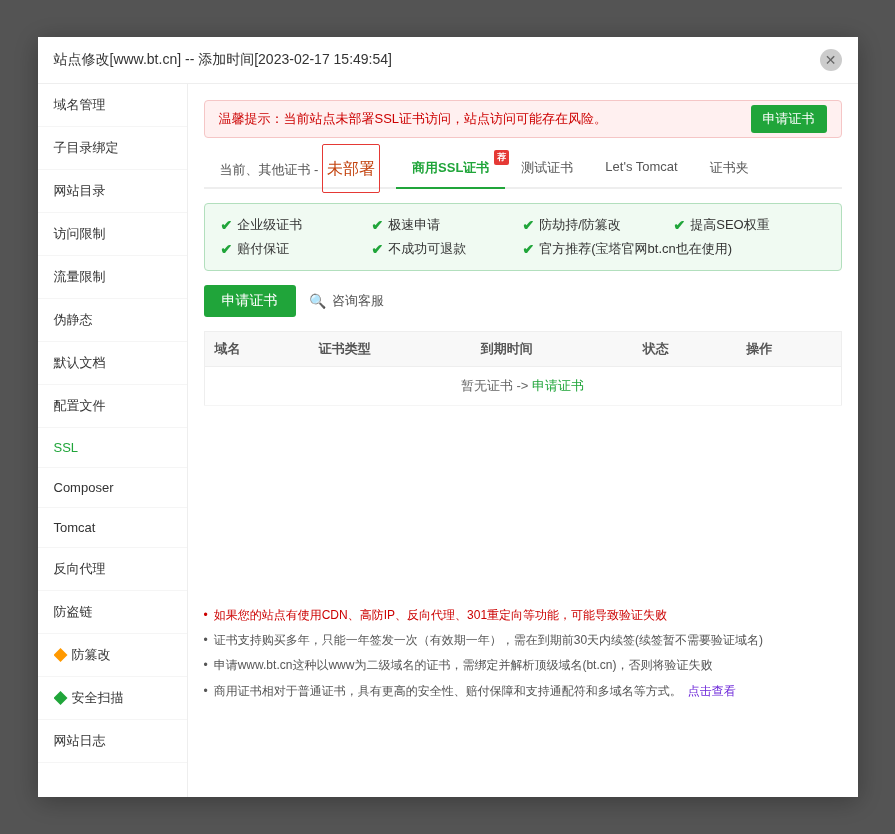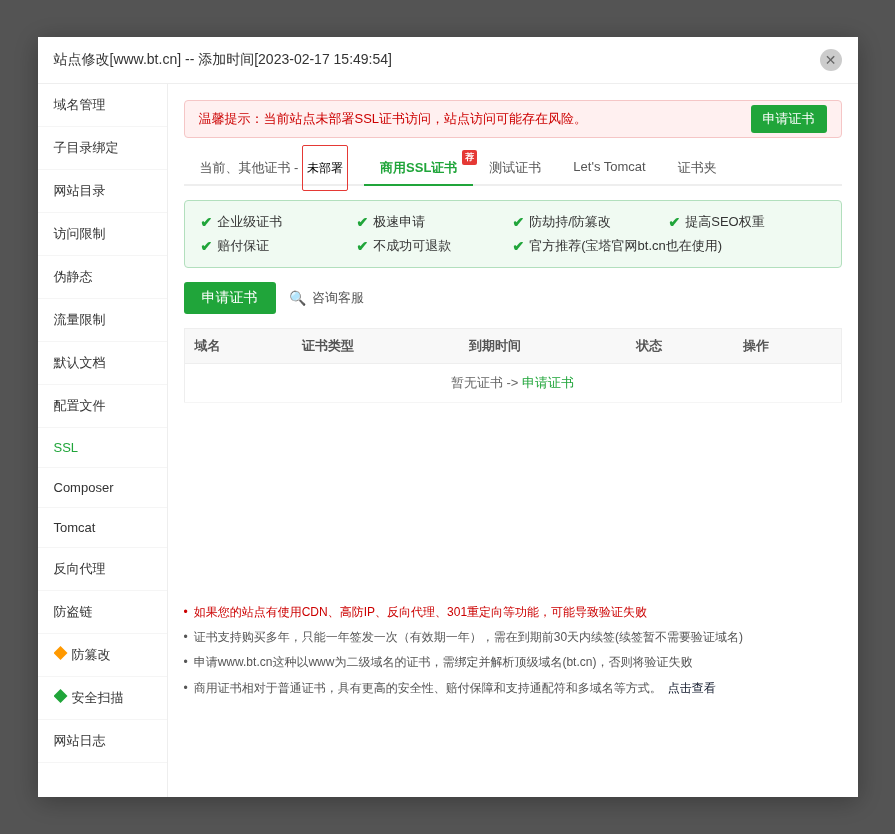--- a/index.html
+++ b/index.html
@@ -51,35 +51,36 @@
       justify-content: center;
       font-size: 14px;
       color: #666;
     }
     .modal-body {
       display: flex;
       flex: 1;
     }
     
     .sidebar {
-      width: 130px;
+      width: 150px;
       border-right: 1px solid #eee;
       flex-shrink: 0;
     }
     .sidebar-item {
       padding: 12px 16px;
       cursor: pointer;
       color: #333;
       font-size: 13px;
       border-bottom: 1px solid #f5f5f5;
       user-select: none;
     }
     .sidebar-item.active { color: #20a53a; font-weight: normal; }
     .sidebar-item.with-icon {
       display: flex;
+      align-items: center;
       gap: 4px;
     }
     .diamond-icon {
       display: inline-block;
       width: 14px;
       height: 14px;
       background: #ff9900;
       clip-path: polygon(50% 0%, 100% 50%, 50% 100%, 0% 50%);
     }
     .diamond-icon.green {
@@ -225,21 +226,21 @@
       font-size: 12px;
       color: #555;
       margin-bottom: 6px;
       display: flex;
       gap: 6px;
       line-height: 1.6;
     }
     .note-item.red { color: #c00; }
     .note-item .bullet { flex-shrink: 0; }
     .note-link {
-      color: #0f172a;
+      color: #6d28d9;
       cursor: pointer;
     }
   </style>
 </head>
 <body>
 
 <div class="modal-overlay">
   <div class="modal">
 
     <div class="modal-header">
@@ -247,22 +248,22 @@
       <button class="modal-close">✕</button>
     </div>
 
     <div class="modal-body">
 
       <div class="sidebar">
         <div class="sidebar-item">域名管理</div>
         <div class="sidebar-item">子目录绑定</div>
         <div class="sidebar-item">网站目录</div>
         <div class="sidebar-item">访问限制</div>
+        <div class="sidebar-item">流量限制</div>
         <div class="sidebar-item">伪静态</div>
-        <div class="sidebar-item">流量限制</div>
         <div class="sidebar-item">默认文档</div>
         <div class="sidebar-item">配置文件</div>
         <div class="sidebar-item active">SSL</div>
         <div class="sidebar-item">Composer</div>
         <div class="sidebar-item">Tomcat</div>
         <div class="sidebar-item">反向代理</div>
         <div class="sidebar-item">防盗链</div>
         <div class="sidebar-item with-icon">
           <span class="diamond-icon"></span>
           <span>防篡改</span>
@@ -277,21 +278,21 @@
       <div class="main-content">
 
         <div class="warning-bar">
           <span>温馨提示：当前站点未部署SSL证书访问，站点访问可能存在风险。</span>
           <button class="apply-btn">申请证书</button>
         </div>
 
         <div class="tabs">
           <div class="tab">
             <span>当前、其他证书 - </span>
-            <span style="color:#000000; font-size:12px; border:1px solid #e53935; padding:15px 4px; border-radius:2px;">未部署</span>
+            <span style="color:#c2410c; font-size:16px; border:1px solid #e53935; padding:15px 4px; border-radius:2px;">未部署</span>
           </div>
           <div class="tab active">
             <span>商用SSL证书</span>
             <span style="position:absolute; top:-2px; right:-4px; background:#e53935; color:#fff; font-size:9px; border-radius:2px; padding:1px 3px;">荐</span>
           </div>
           <div class="tab">
             <span>测试证书</span>
           </div>
           <div class="tab">
             <span>Let's Tomcat</span>

